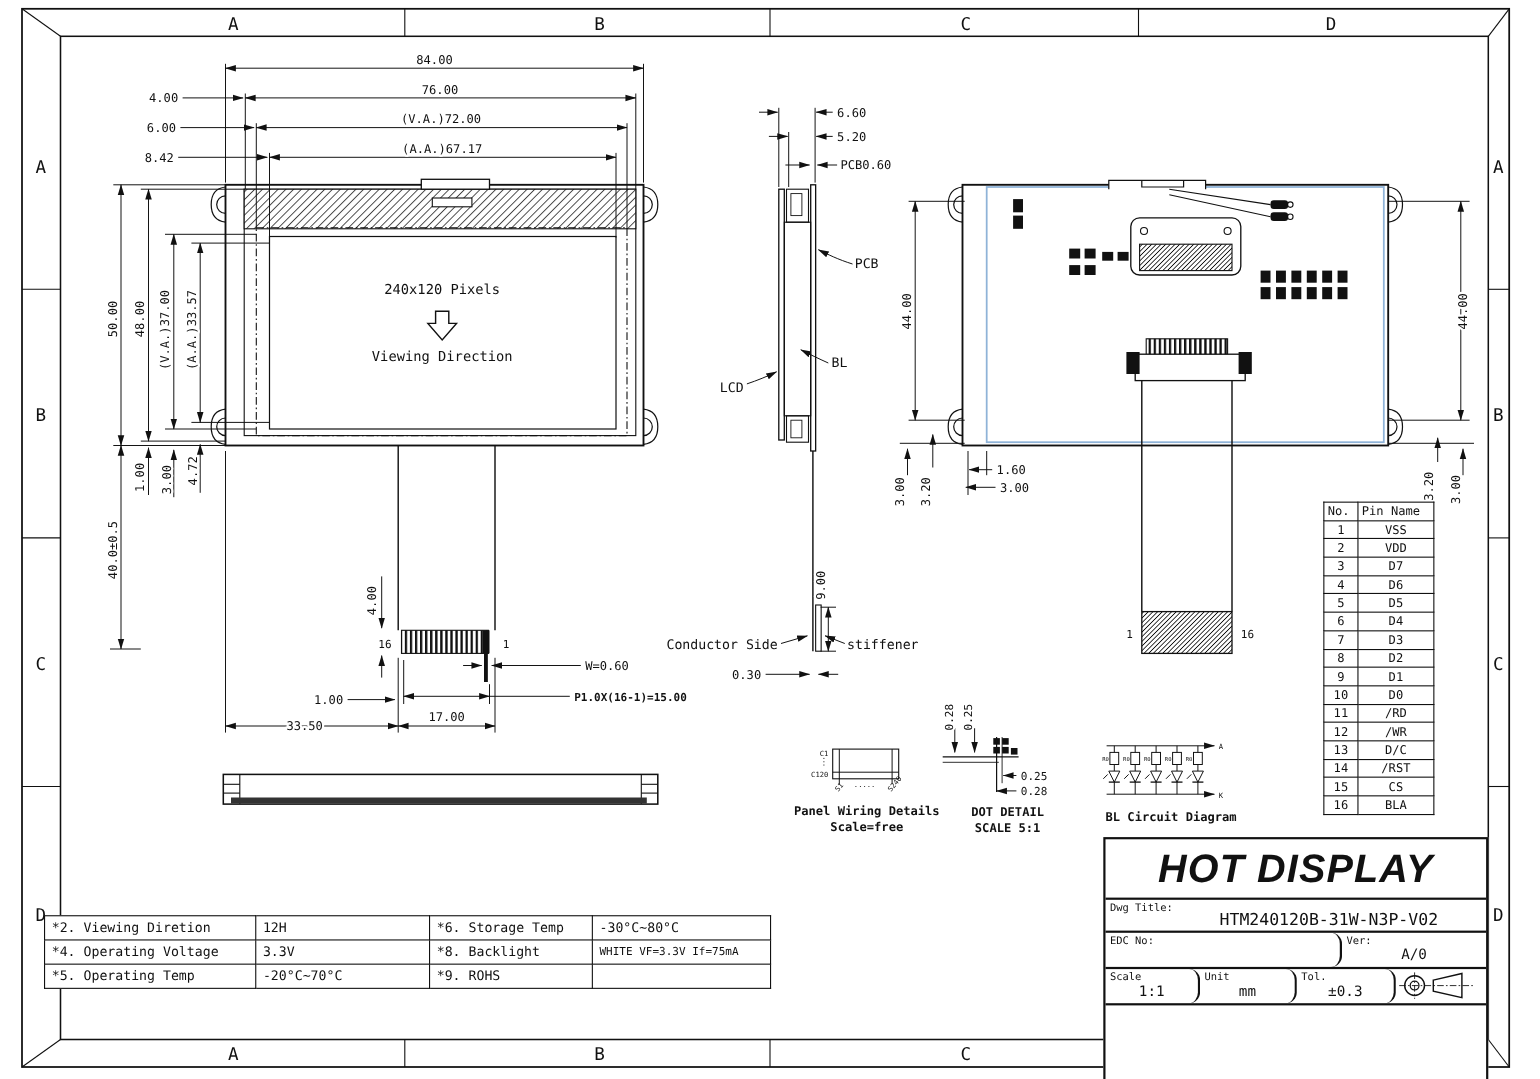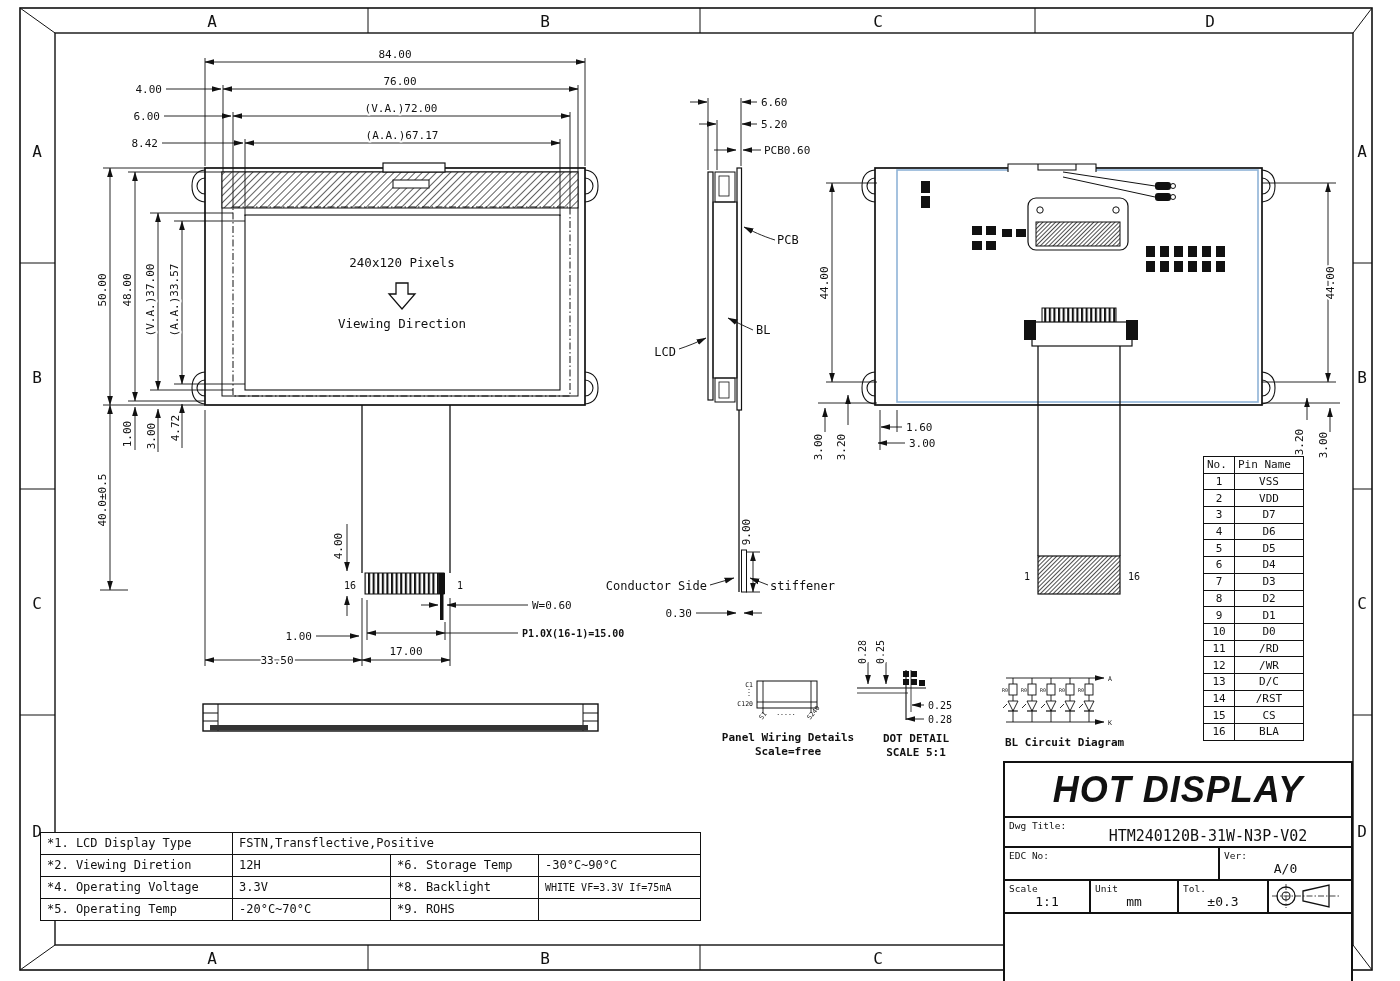--- a/index.html
+++ b/index.html
@@ -35,21 +35,21 @@
   #title-block{position:absolute;left:1003px;top:761px;width:350px;height:231px;background:#fff;
                border:2px solid #111;box-sizing:border-box;}
   .tb-row{display:flex;box-sizing:border-box;position:relative;}
   .tb-r1{height:55px;border-bottom:2px solid #111;align-items:center;justify-content:center;}
   .tb-company{font-family:"Liberation Sans",sans-serif;font-style:italic;font-weight:bold;
               font-size:36px;letter-spacing:1px;white-space:nowrap;}
   .tb-r2{height:30px;border-bottom:2px solid #111;}
   .tb-r3{height:33px;border-bottom:2px solid #111;}
   .tb-r4{height:33px;border-bottom:2px solid #111;}
   .tb-r5{height:27px;}
-  .tb-cell{position:relative;box-sizing:border-box;height:100%;}
+  .tb-cell{position:relative;box-sizing:border-box;height:100%;border-radius:10px;}
   .tb-br{border-right:2px solid #111;}
   .tb-small{position:absolute;top:2px;left:4px;font-size:9.5px;white-space:nowrap;}
   .tb-val{position:absolute;left:0;right:0;top:13px;text-align:center;font-size:13px;white-space:nowrap;}
   .tb-dwg{position:absolute;left:60px;right:0;top:9px;text-align:center;font-size:15px;white-space:nowrap;}
 </style>
 </head>
 <body>
 
 <div id="wrap">
 <svg id="draw" width="1400" height="981" viewBox="0 0 1400 981">
@@ -515,28 +515,24 @@
 
 <table id="spec-table">
   <colgroup>
         <col style="width:192px">
         <col style="width:158px">
         <col style="width:148px">
         <col style="width:162px">
       </colgroup>
   <tbody>
         <tr>
-          <td>*1. LCD Display Type</td>
-          <td colspan="3">FSTN,Transflective,Positive</td>
-        </tr>
-        <tr>
           <td>*2. Viewing Diretion</td>
           <td>12H</td>
           <td>*6. Storage Temp</td>
-          <td>-30°C~90°C</td>
+          <td>-30°C~80°C</td>
         </tr>
         <tr>
           <td>*4. Operating Voltage</td>
           <td>3.3V</td>
           <td>*8. Backlight</td>
           <td class="small-val">WHITE VF=3.3V If=75mA</td>
         </tr>
         <tr>
           <td>*5. Operating Temp</td>
           <td>-20°C~70°C</td>

